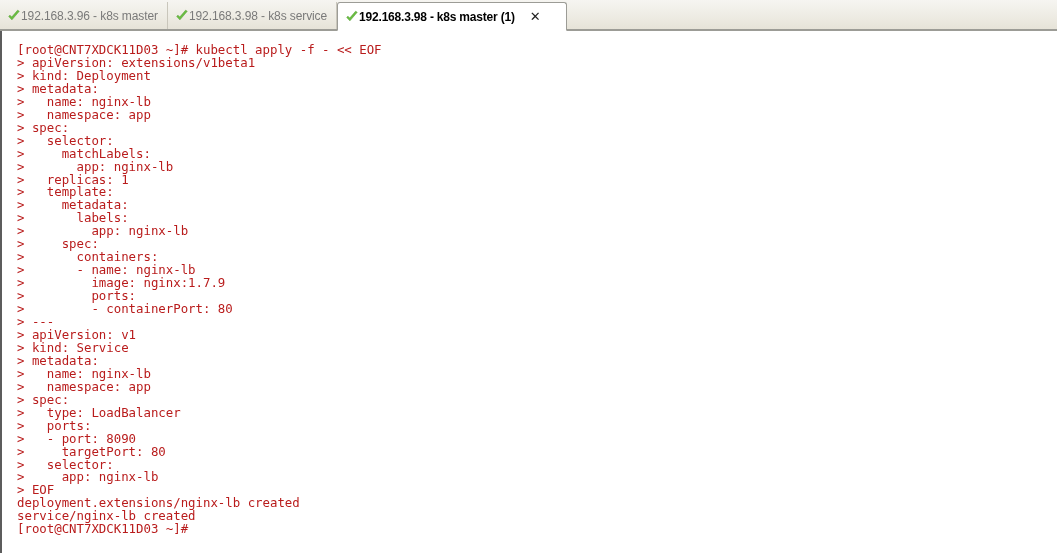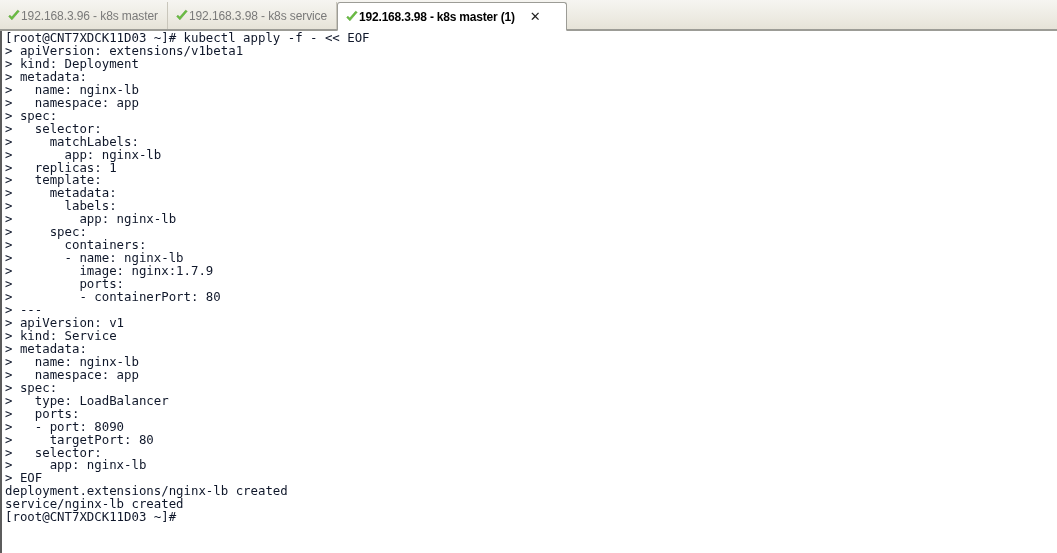--- a/index.html
+++ b/index.html
@@ -81,26 +81,26 @@
     height: 522px;
     box-sizing: border-box;
     background: #ffffff;
     border-left: 2px solid #5c5c5c;
     overflow: hidden;
   }
   #term-text {
     position: absolute;
     left: 3px;
     top: 1px;
-    margin: 0;
+    margin: 12px;
     padding: 0;
     font-family: "DejaVu Sans Mono", "Liberation Mono", monospace;
     font-size: 12.4px;
     line-height: 12.95px;
-    color: #0f172a;
+    color: #b91c1c;
     white-space: pre;
     letter-spacing: -0.02px;
   }
 </style>
 </head>
 <body>
 
 <div id="tabbar">
 
   <div class="tab">

